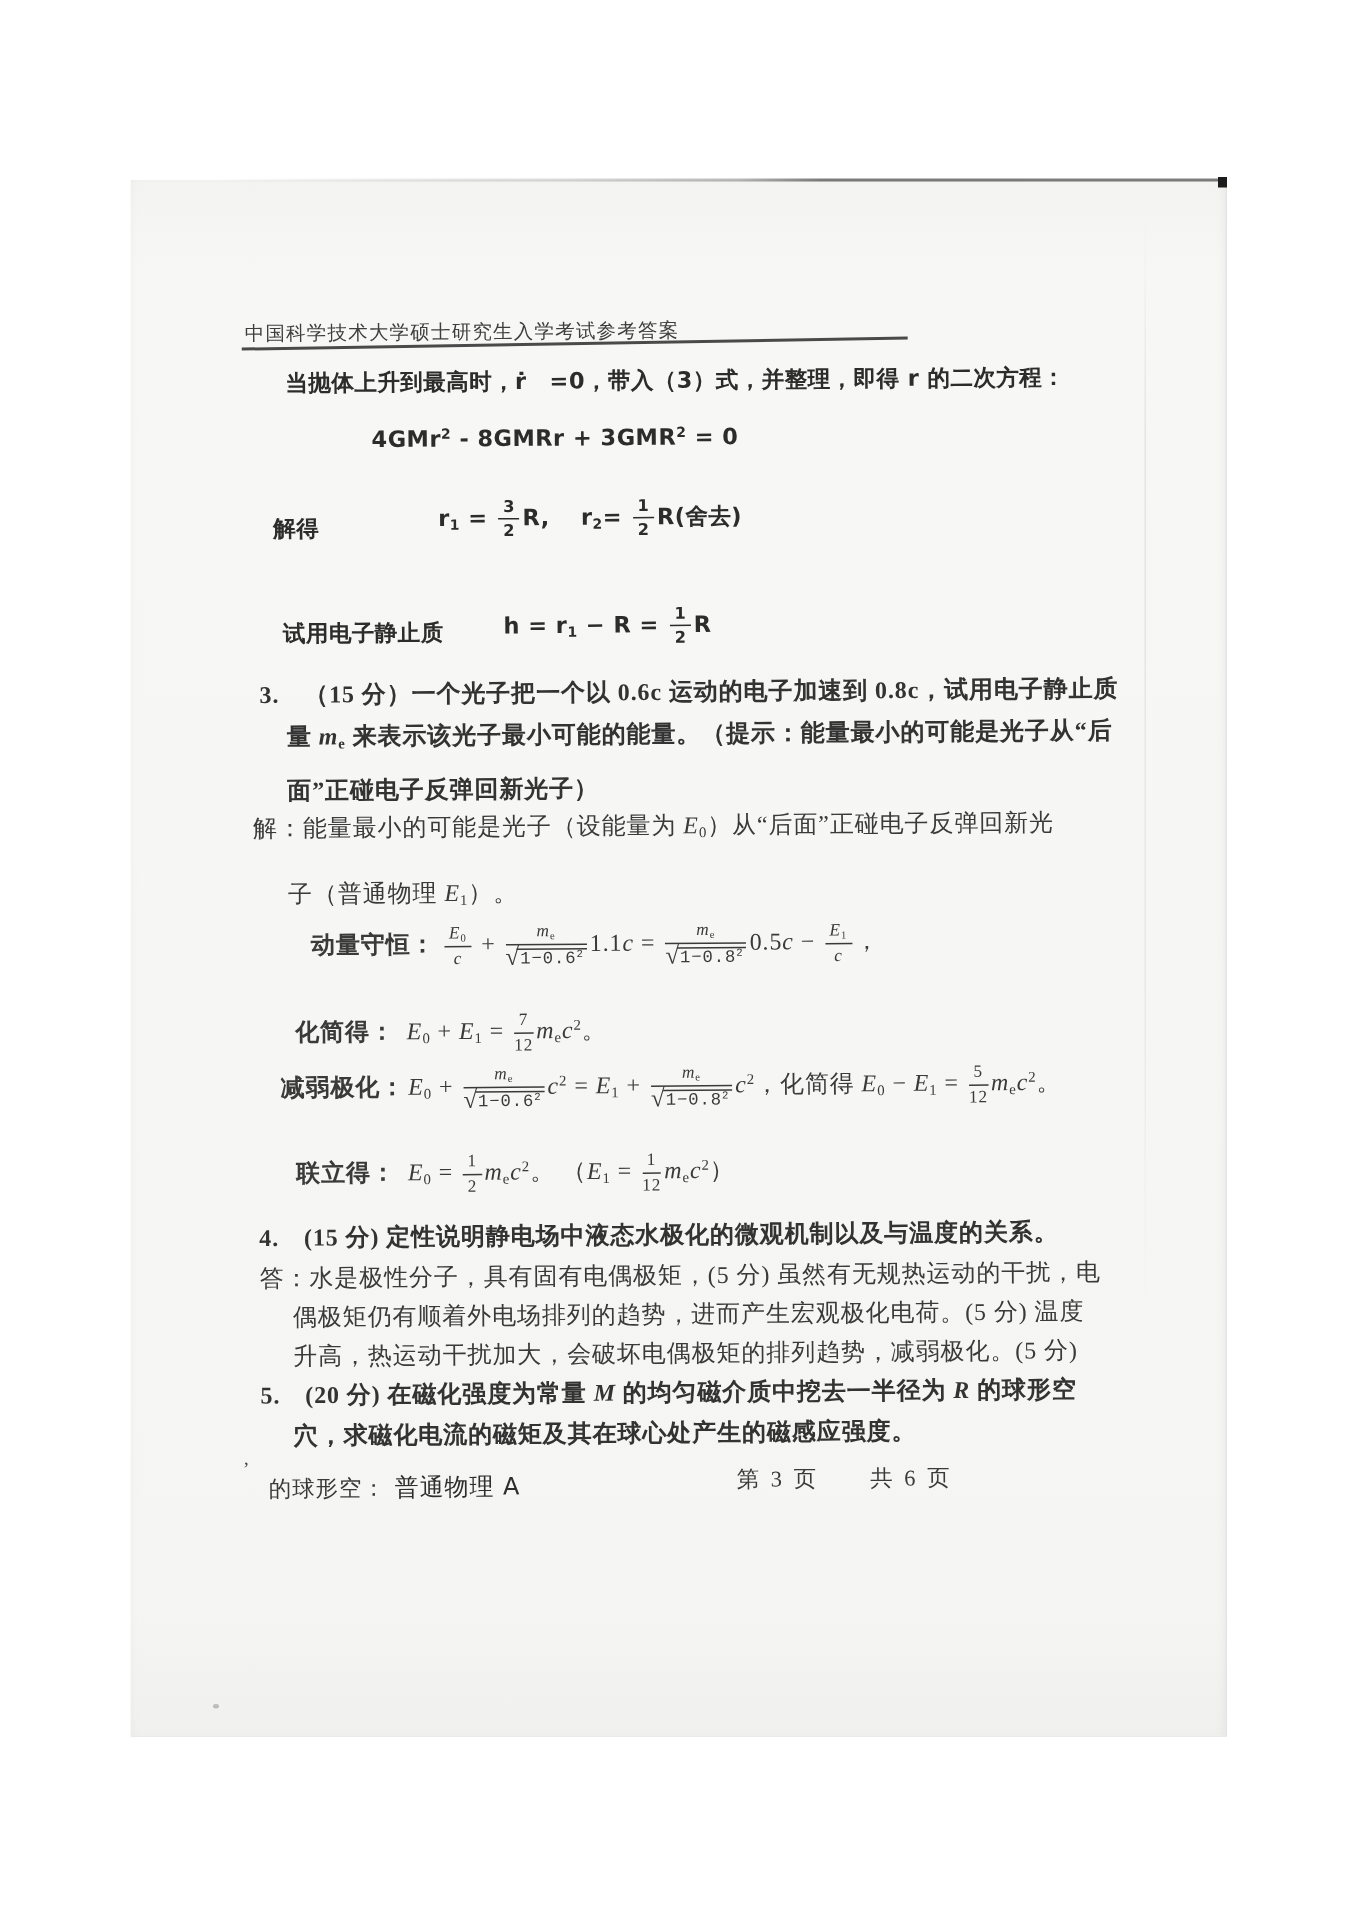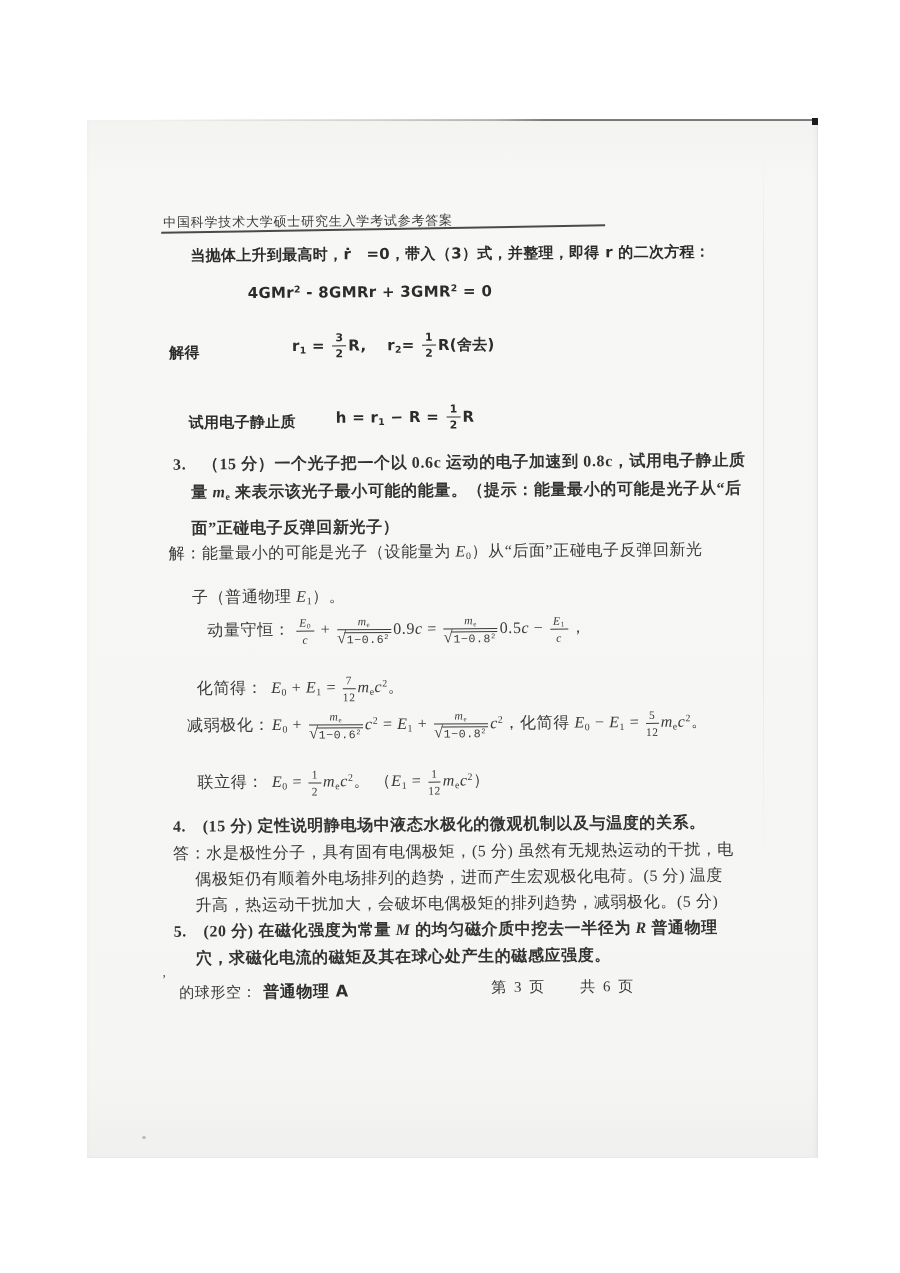--- a/index.html
+++ b/index.html
@@ -25,22 +25,22 @@
         color:#3a3a3a;letter-spacing:.6px;}
   .q{font-weight:700;color:#333;}
   .hdr{font-size:13px;letter-spacing:.8px;color:#3e3e3e;}
   .hdr-underline{position:absolute;height:0;border-top:2px solid #4a4a4a;
         transform:rotate(-.5deg);transform-origin:left center;}
 
   
   .hl{font-family:"DejaVu Sans","Liberation Sans",sans-serif;font-weight:700;
       color:#2c2c2c;font-size:15px;letter-spacing:.3px;}
 
-  .lbl{margin-right:8px;}
-  .subj{font-family:"DejaVu Sans","Liberation Sans",sans-serif;font-weight:700;
+  .lbl{margin-right:8px;font-weight:bold;}
+  .subj{font-family:"DejaVu Sans","Liberation Sans",sans-serif;font-weight:400;
         font-size:16px;margin-left:6px;color:#2e2e2e;}
 
   
   .it{font-style:italic;font-family:"Liberation Serif","DejaVu Serif",serif;}
   .bold{font-weight:700;}
   .line sub{font-size:.62em;vertical-align:-.28em;line-height:0;}
   .line sup{font-size:.62em;vertical-align:.55em;line-height:0;}
   .frac{display:inline-block;vertical-align:middle;text-align:center;
         margin:0 2px;line-height:1;}
   .frac .num{display:block;padding:0 3px 2px;border-bottom:1px solid currentColor;
@@ -61,37 +61,37 @@
   <div class="speck"></div>
 
   <div class="sheet-content">
 
     <div class="line hdr" style="left:76px;top:92px">中国科学技术大学硕士研究生入学考试参考答案</div>
     <div class="hdr-underline" style="left:74px;top:112px;width:444px"></div>
 
     <div class="line hl" style="left:103px;top:125px"><span>当抛体上升到最高时，ṙ　=0，带入（3）式，并整理，即得 r 的二次方程：</span></div>
     <div class="line hl" style="left:160px;top:163px"><span>4GMr</span><sup>2</sup><span> - 8GMRr + 3GMR</span><sup>2</sup><span> = 0</span></div>
 
-    <div class="line hl" style="left:81px;top:222px">解得</div>
+    <div class="line hl" style="left:94px;top:222px">解得</div>
     <div class="line hl" style="left:204px;top:214px"><span>r</span><sub>1</sub><span> = </span><span class="frac"><span class="num"><span>3</span></span><span class="den"><span>2</span></span></span><span>R,　 r</span><sub>2</sub><span>= </span><span class="frac"><span class="num"><span>1</span></span><span class="den"><span>2</span></span></span><span>R(舍去)</span></div>
 
     <div class="line hl" style="left:100px;top:292px">试用电子静止质</div>
     <div class="line hl" style="left:247px;top:286px"><span>h = r</span><sub>1</sub><span> − R = </span><span class="frac"><span class="num"><span>1</span></span><span class="den"><span>2</span></span></span><span>R</span></div>
 
     <div class="line q" style="left:84px;top:334px"><span>3.　（15 分）一个光子把一个以 0.6c 运动的电子加速到 0.8c，试用电子静止质</span></div>
     <div class="line q" style="left:102px;top:362px"><span>量 </span><span class="it">m</span><sub>e</sub><span> 来表示该光子最小可能的能量。（提示：能量最小的可能是光子从“后</span></div>
     <div class="line q" style="left:102px;top:398px"><span>面”正碰电子反弹回新光子）</span></div>
     <div class="line" style="left:79px;top:423px"><span>解：能量最小的可能是光子（设能量为 </span><span class="it">E</span><sub>0</sub><span>）从“后面”正碰电子反弹回新光</span></div>
     <div class="line" style="left:102px;top:467px"><span>子（普通物理 </span><span class="it">E</span><sub>1</sub><span>）。</span></div>
 
     <div class="line" style="left:117px;top:497px">
       <span class="lbl" style="margin-right:4px">动量守恒：</span><span><span class="frac"><span class="num"><span class="it">E</span><sub>0</sub></span><span class="den"><span class="it">c</span></span></span><span> + </span><span class="frac"><span class="num"><span class="it">m</span><sub>e</sub></span><span class="den"><span class="sqrt">
                 <span class="sign">√</span>
                 <span class="radicand"><span>1−0.6</span><sup>2</sup></span>
-              </span></span></span><span>0.9</span><span class="it">c</span><span> = </span><span class="frac"><span class="num"><span class="it">m</span><sub>e</sub></span><span class="den"><span class="sqrt">
+              </span></span></span><span>1.1</span><span class="it">c</span><span> = </span><span class="frac"><span class="num"><span class="it">m</span><sub>e</sub></span><span class="den"><span class="sqrt">
                 <span class="sign">√</span>
                 <span class="radicand"><span>1−0.8</span><sup>2</sup></span>
               </span></span></span><span>0.5</span><span class="it">c</span><span> − </span><span class="frac"><span class="num"><span class="it">E</span><sub>1</sub></span><span class="den"><span class="it">c</span></span></span><span>，</span></span>
     </div>
 
     <div class="line" style="left:106px;top:556px">
       <span class="lbl">化简得：</span><span><span class="it">E</span><sub>0</sub><span> + </span><span class="it">E</span><sub>1</sub><span> = </span><span class="frac"><span class="num"><span>7</span></span><span class="den"><span>12</span></span></span><span class="it">m</span><sub>e</sub><span class="it">c</span><sup>2</sup><span>。</span></span>
     </div>
 
     <div class="line" style="left:96px;top:592px">
@@ -106,21 +106,21 @@
 
     <div class="line" style="left:106px;top:650px">
       <span class="lbl">联立得：</span><span><span class="it">E</span><sub>0</sub><span> = </span><span class="frac"><span class="num"><span>1</span></span><span class="den"><span>2</span></span></span><span class="it">m</span><sub>e</sub><span class="it">c</span><sup>2</sup><span>。 （</span><span class="it">E</span><sub>1</sub><span> = </span><span class="frac"><span class="num"><span>1</span></span><span class="den"><span>12</span></span></span><span class="it">m</span><sub>e</sub><span class="it">c</span><sup>2</sup><span>）</span></span>
     </div>
 
     <div class="line q" style="left:81px;top:696px"><span>4.　(15 分) 定性说明静电场中液态水极化的微观机制以及与温度的关系。</span></div>
     <div class="line" style="left:81px;top:723px"><span>答：水是极性分子，具有固有电偶极矩，(5 分) 虽然有无规热运动的干扰，电</span></div>
     <div class="line" style="left:103px;top:749px"><span>偶极矩仍有顺着外电场排列的趋势，进而产生宏观极化电荷。(5 分) 温度</span></div>
     <div class="line" style="left:103px;top:775px"><span>升高，热运动干扰加大，会破坏电偶极矩的排列趋势，减弱极化。(5 分)</span></div>
 
-    <div class="line q" style="left:81px;top:801px"><span>5.　(20 分) 在磁化强度为常量 </span><span class="it bold">M</span><span> 的均匀磁介质中挖去一半径为 </span><span class="it">R</span><span> 普通物理</span></div>
+    <div class="line q" style="left:81px;top:801px"><span>5.　(20 分) 在磁化强度为常量 </span><span class="it bold">M</span><span> 的均匀磁介质中挖去一半径为 </span><span class="it">R</span><span> 的球形空</span></div>
     <div class="line q" style="left:103px;top:828px"><span>穴，求磁化电流的磁矩及其在球心处产生的磁感应强度。</span></div>
 
     <div class="line stray" style="left:69px;top:849px">’</div>
 
     <div class="line" style="left:86px;top:862px;font-size:15px">
       <span>的球形空：</span><span class="subj">普通物理 A</span>
     </div>
     <div class="line" style="left:398px;top:859px;font-size:15px;letter-spacing:2px">第 3 页　　共 6 页</div>
 
   </div>

